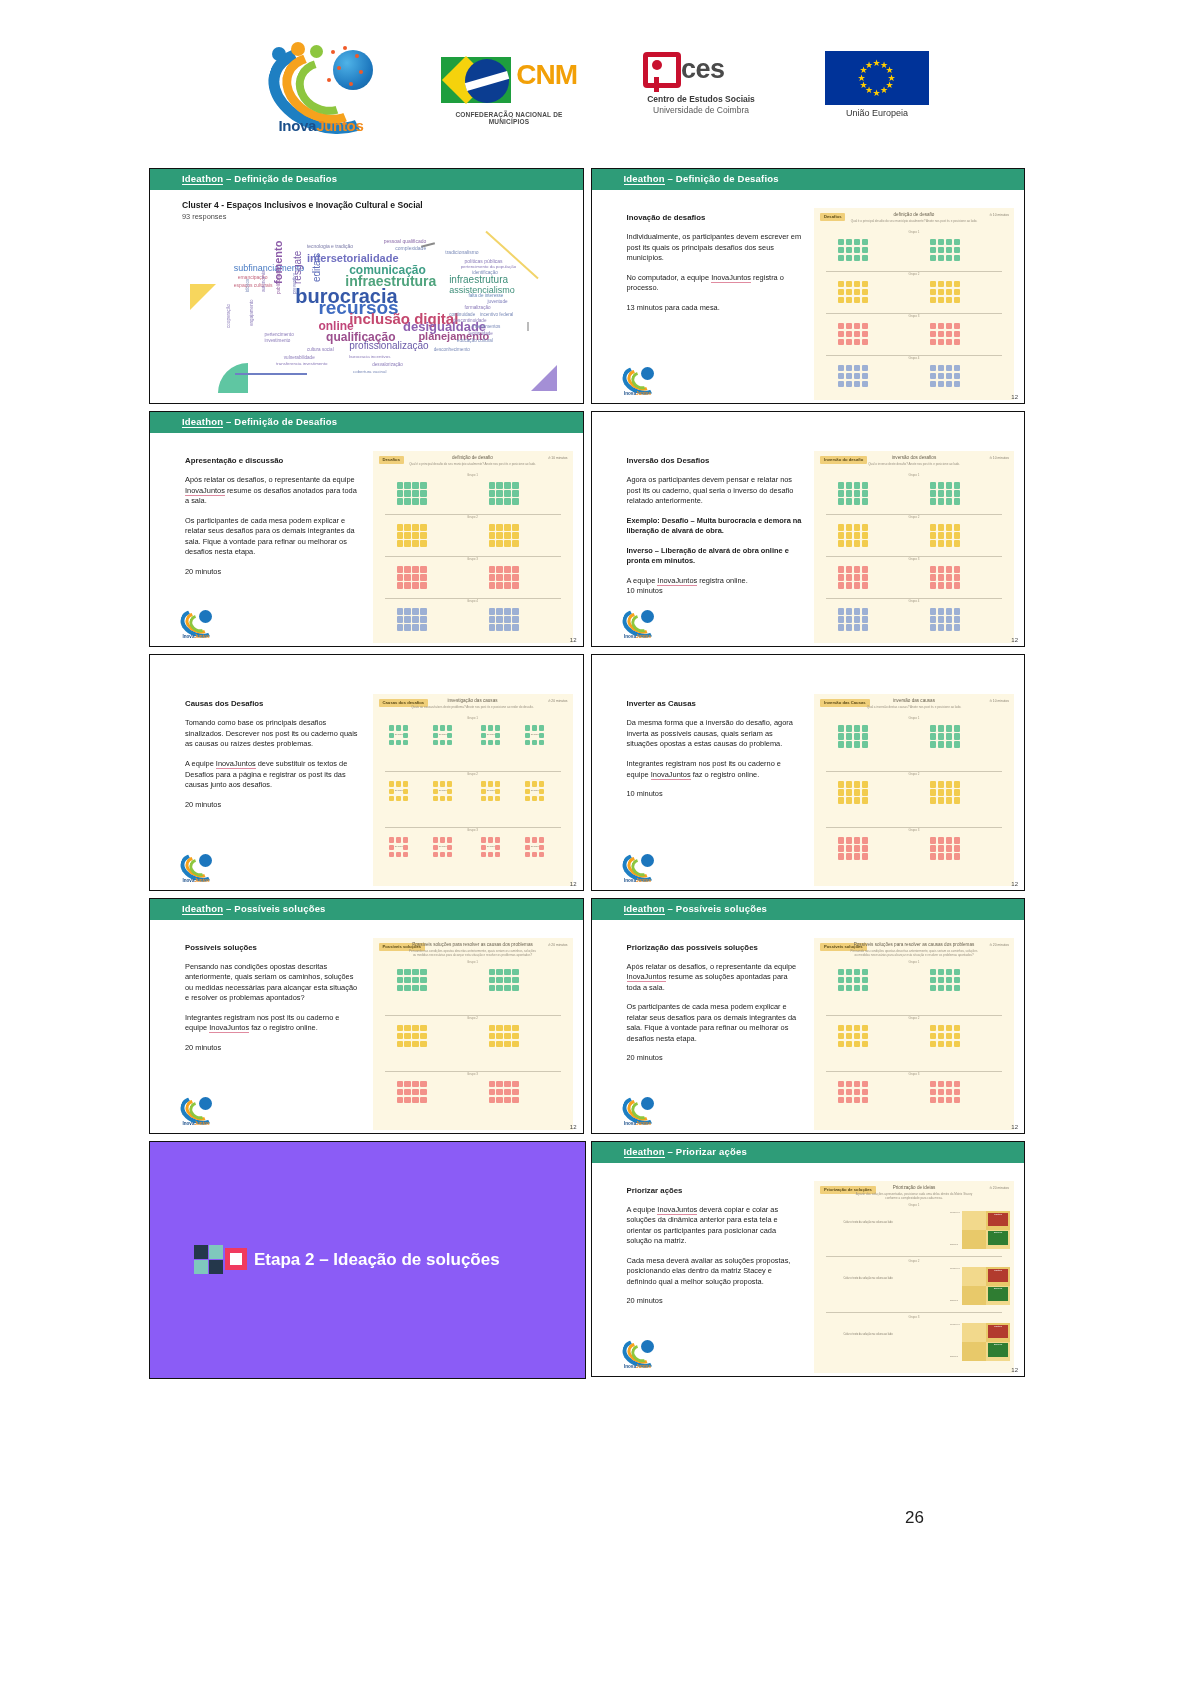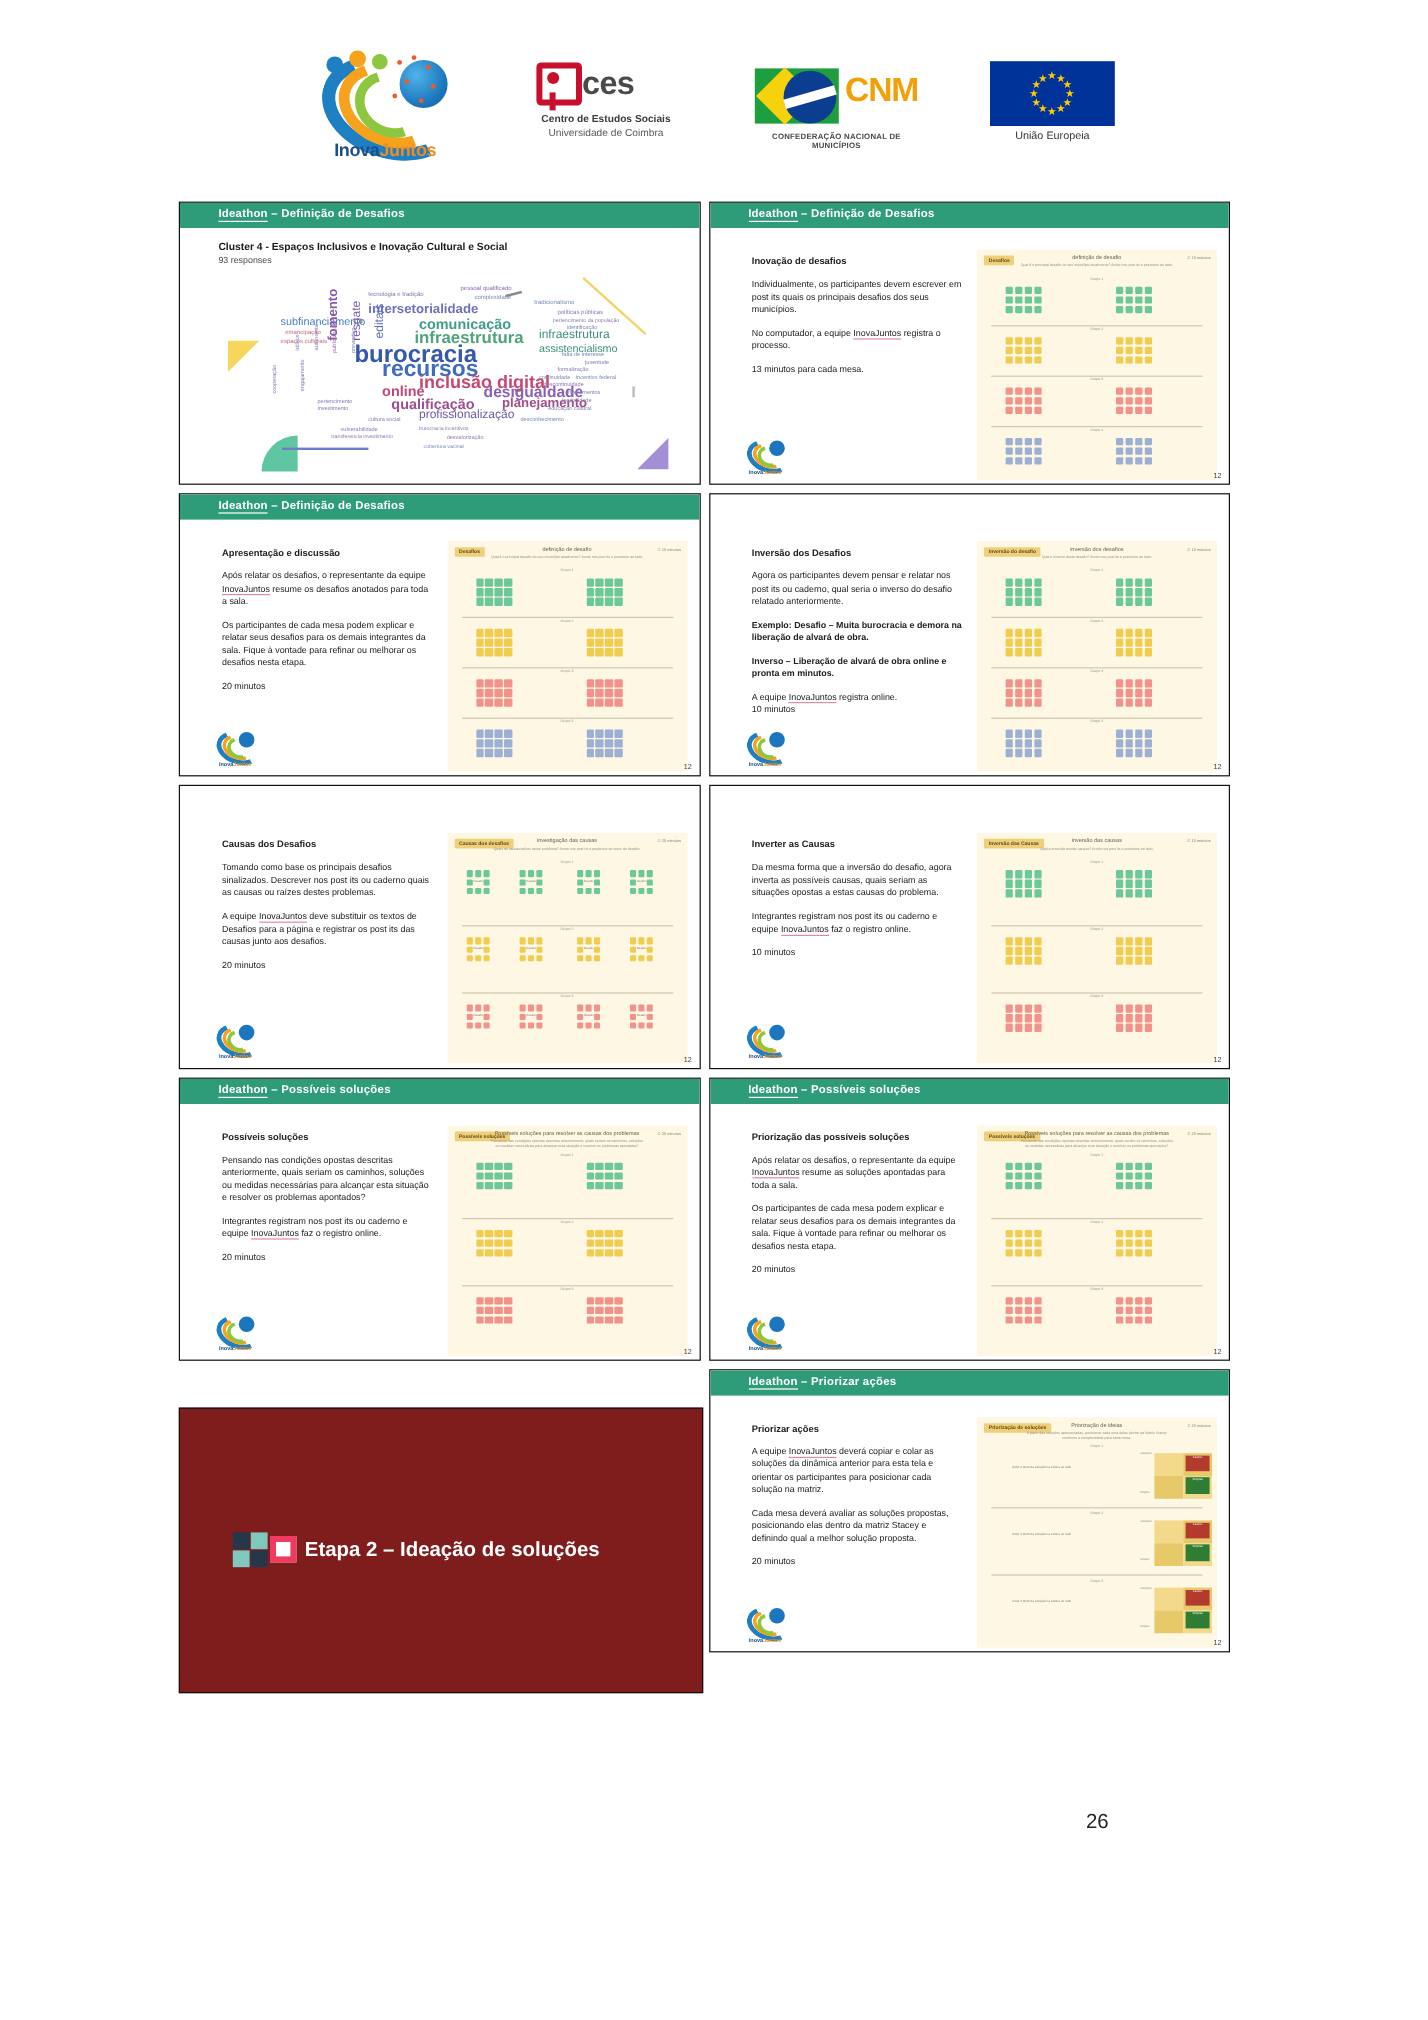--- a/index.html
+++ b/index.html
@@ -205,38 +205,38 @@
       <div class="sp" style="left:12px;top:22px"></div>
       <div class="sp" style="left:34px;top:26px"></div>
       <div class="sp" style="left:2px;top:34px"></div>
       <div class="sp" style="left:24px;top:38px"></div>
     </div>
     <div class="inova-word">
       <span class="a">Inova</span><span class="b">Juntos</span>
     </div>
   </div>
 
+  <div class="logo lg-cnm">
+    <div class="cnm-flag"></div>
+    <div class="cnm-dia"></div>
+    <div class="cnm-globe"></div>
+    <div class="cnm-band"></div>
+    <div class="cnm-txt">CNM</div>
+    <div class="cnm-sub">CONFEDERAÇÃO NACIONAL DE MUNICÍPIOS</div>
+  </div>
+
   <div class="logo lg-ces">
     <div class="ces-mark">
       <div class="ces-sq"></div>
       <div class="ces-in"></div>
       <div class="ces-stem"></div>
     </div>
     <div class="ces-word">ces</div>
     <div class="ces-l1">Centro de Estudos Sociais</div>
     <div class="ces-l2">Universidade de Coimbra</div>
-  </div>
-
-  <div class="logo lg-cnm">
-    <div class="cnm-flag"></div>
-    <div class="cnm-dia"></div>
-    <div class="cnm-globe"></div>
-    <div class="cnm-band"></div>
-    <div class="cnm-txt">CNM</div>
-    <div class="cnm-sub">CONFEDERAÇÃO NACIONAL DE MUNICÍPIOS</div>
   </div>
 
   <div class="logo lg-eu">
     <div class="eu-flag"></div>
     <div class="eu-stars" id="eu-stars">
         <div class="eu-star" style="left: 47.5px; top: 7.5px;">★</div>
         <div class="eu-star" style="left: 55px; top: 9.50962px;">★</div>
         <div class="eu-star" style="left: 60.4904px; top: 15px;">★</div>
         <div class="eu-star" style="left: 62.5px; top: 22.5px;">★</div>
         <div class="eu-star" style="left: 60.4904px; top: 30px;">★</div>
@@ -1355,21 +1355,21 @@
               <div class="ml-globe"></div>
               <div class="ml-word"><span class="a">Inova</span><span class="b">Juntos</span></div>
             </div>
             <div class="pgno">12</div>
           </div>
         </div>
       </div>
     </div>
     <div class="row">
       <div class="cellwrap">
-        <div class="divider-slide" style="background: #7f1d1d; margin-top: 32px;">
+        <div class="divider-slide" style="background: #8b5cf6;">
           <div class="dv-logo">
             <div class="s dv-s1"></div>
             <div class="s dv-s2"></div>
             <div class="s dv-s3"></div>
             <div class="s dv-s4"></div>
             <div class="dv-sq"></div>
           </div>
           <div class="dv-txt">Etapa 2 – Ideação de soluções</div>
         </div>
       </div>

